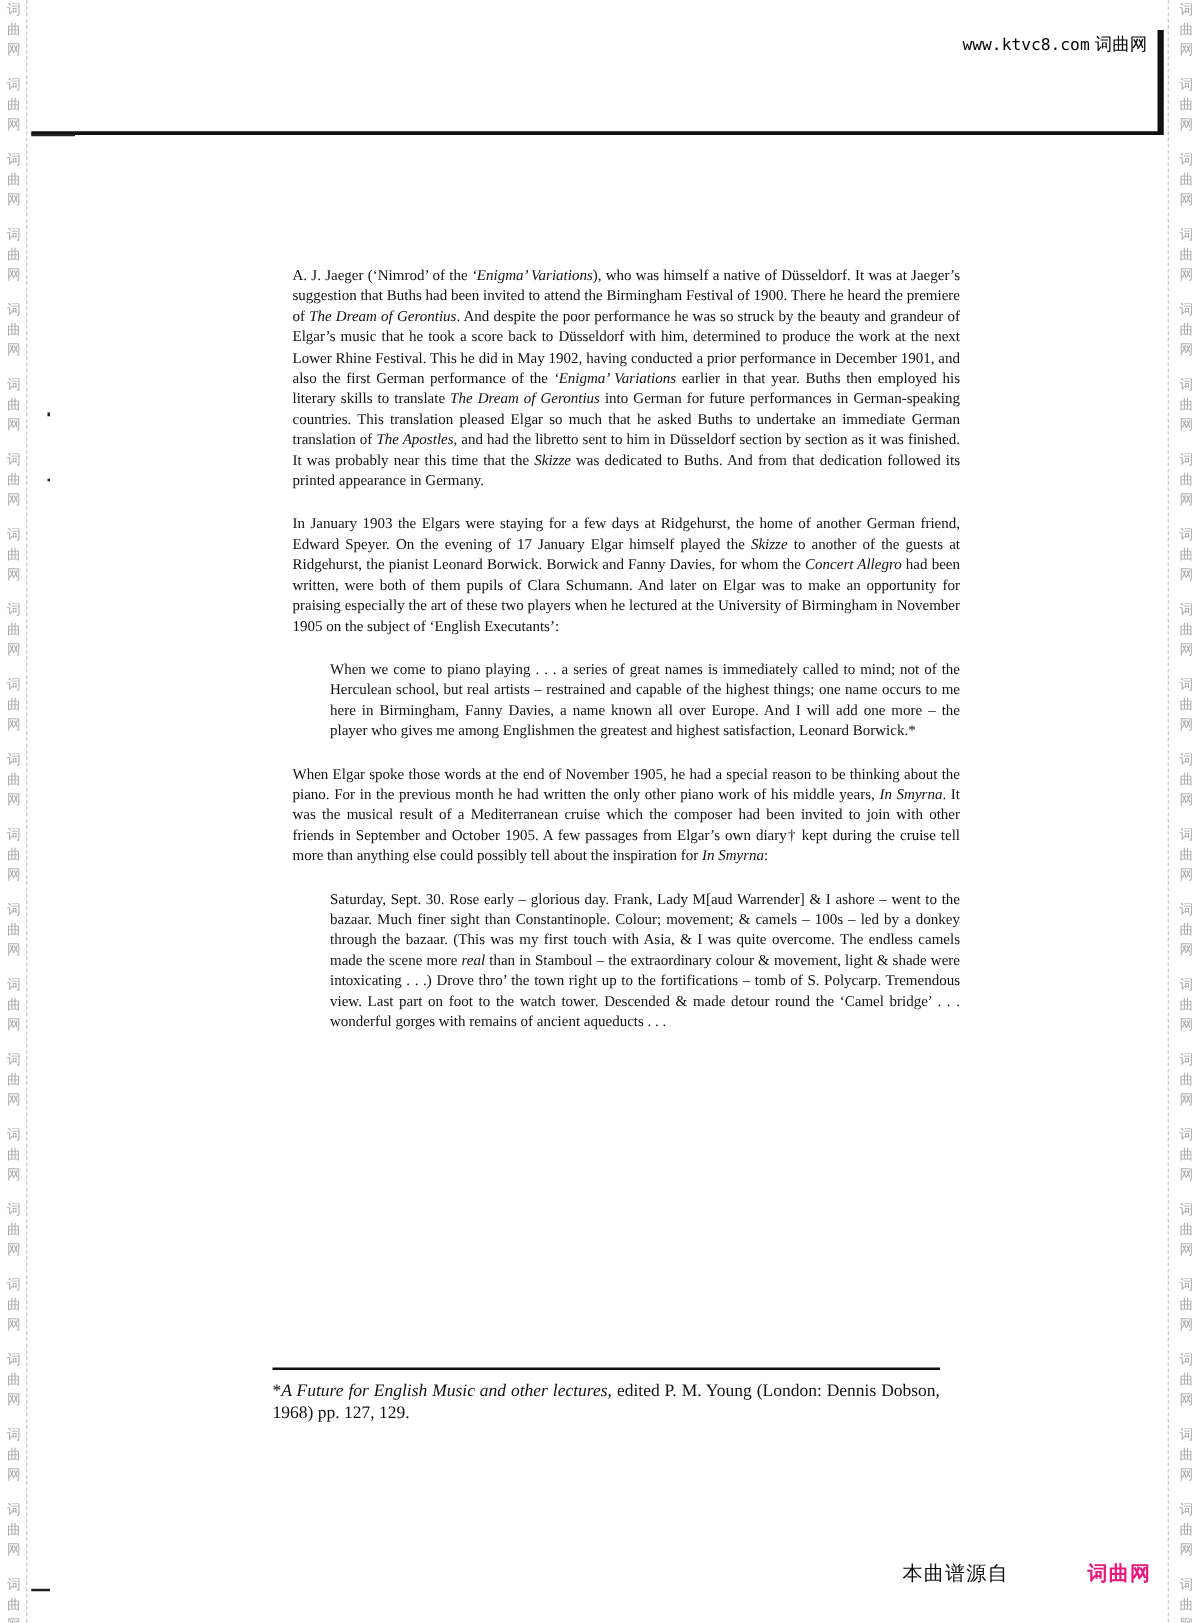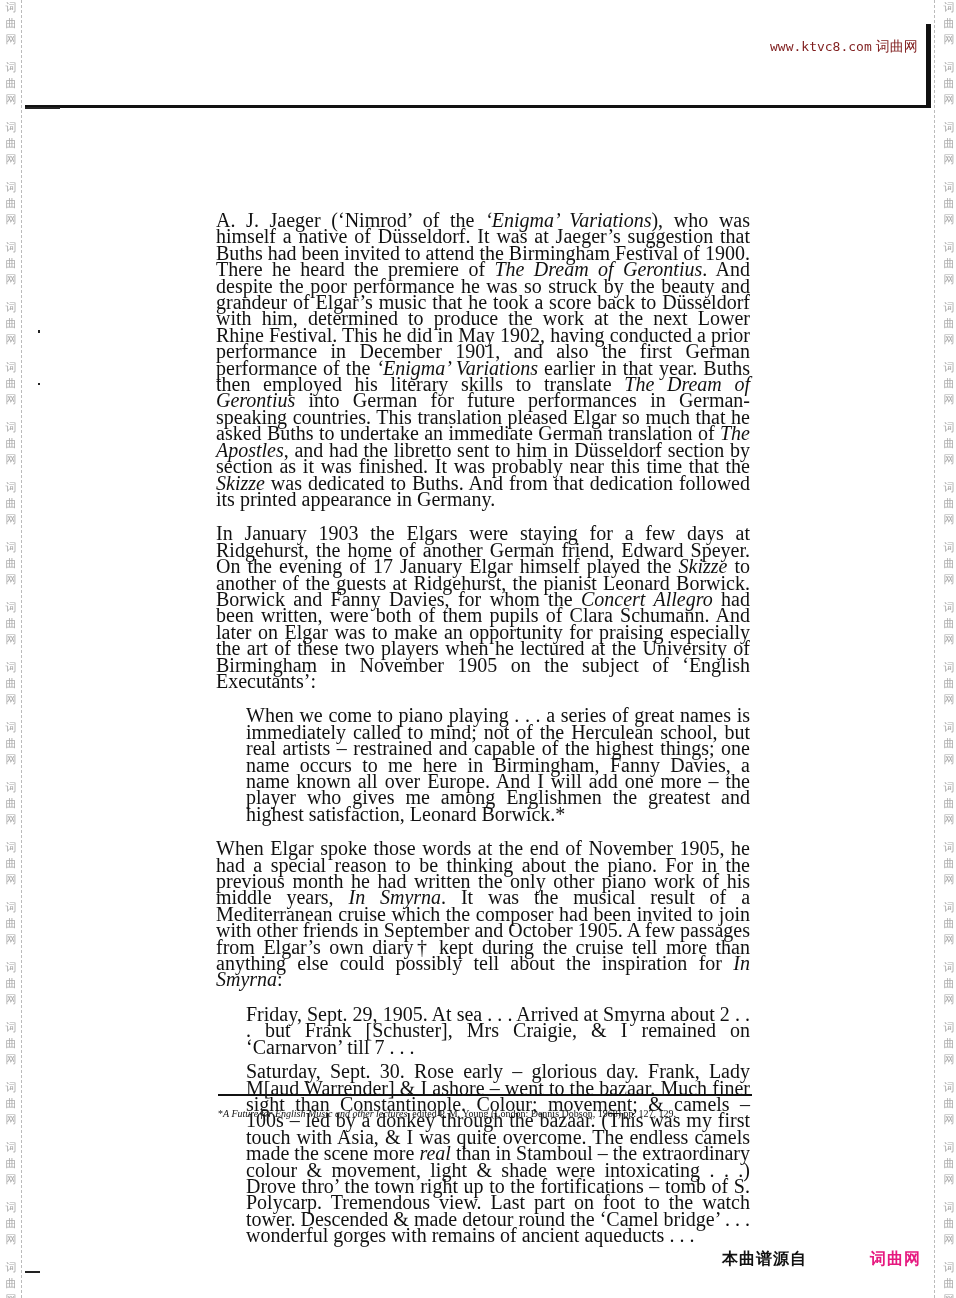--- a/index.html
+++ b/index.html
@@ -12,42 +12,42 @@
     .strip .dash { position: absolute; top: 0; width: 0; height: 1298px; border-left: 1px dashed #bbbbbb; }
     .strip.left .dash { left: 21px; }
     .strip.right .dash { left: 0; }
     .strip .marks { position: absolute; top: 0; width: 18px; }
     .strip.left .marks { left: 2px; }
     .strip.right .marks { left: 6px; }
     .strip .mark-group { height: 60px; font-size: 11px; line-height: 16px; color: #aaaaaa; font-family: "DejaVu Sans", sans-serif; text-align: center; }
     .strip .mark-group span { display: block; }
 
     
-    .site-url { position: absolute; top: 38px; left: 770px; font-family: "DejaVu Sans Mono", monospace; font-size: 13px; color: #7f1d1d; white-space: nowrap; }
+    .site-url { position: absolute; top: 27px; left: 770px; font-family: "DejaVu Sans Mono", monospace; font-size: 13px; color: #000000; white-space: nowrap; }
     .site-url .cn { font-family: "DejaVu Sans", sans-serif; font-size: 14px; margin-left: 4px; }
 
     
     .rule-top { position: absolute; left: 25px; top: 105px; width: 905px; height: 3px; background: #111; }
     .rule-right { position: absolute; left: 926px; top: 24px; width: 5px; height: 84px; background: #111; }
 
     .tick { position: absolute; background: #222; }
 
     
-    .body-text { position: absolute; left: 216px; top: 212px; width: 534px; font-size: 20px; line-height: 16.4px; text-align: justify; }
+    .body-text { position: absolute; left: 234px; top: 212px; width: 534px; font-size: 12px; line-height: 16.4px; text-align: justify; }
     .body-text p { margin: 0 0 18px 0; }
     .body-text .quote { margin: 0 0 18px 30px; }
     .body-text .diary p { margin: 0 0 8px 30px; }
     .body-text .diary p:last-child { margin-bottom: 0; }
     .body-text i { font-style: italic; }
 
     .foot-rule { position: absolute; left: 218px; top: 1094px; width: 534px; height: 2px; background: #111; }
-    .footnotes { position: absolute; left: 218px; top: 1105px; width: 534px; font-size: 10px; line-height: 17px; text-align: justify; }
+    .footnotes { position: absolute; left: 218px; top: 1105px; width: 534px; font-size: 14px; line-height: 17px; text-align: justify; }
     .footnotes p { margin: 0 0 1px 0; }
 
-    .source-label { position: absolute; top: 1249px; left: 722px; font-family: "DejaVu Sans", sans-serif; font-weight: bold; font-size: 16px; color: #111; letter-spacing: 1px; }
+    .source-label { position: absolute; top: 1249px; left: 722px; font-family: "DejaVu Sans", sans-serif; font-weight: normal; font-size: 16px; color: #111; letter-spacing: 1px; }
     .source-brand { position: absolute; top: 1249px; left: 870px; font-family: "DejaVu Sans", sans-serif; font-weight: bold; font-size: 16px; color: #e6197f; letter-spacing: 1px; }
   </style>
 </head>
 <body>
 
 <div class="strip left">
   <div class="dash"></div>
   <div class="marks" id="marks-left">
       <div class="mark-group">
         <span>词</span>
@@ -293,21 +293,20 @@
 <div class="body-text">
   <p><span>A. J. Jaeger (‘Nimrod’ of the </span><i>‘Enigma’ Variations</i><span>), who was himself a native of Düsseldorf. It was at Jaeger’s suggestion that Buths had been invited to attend the Birmingham Festival of 1900. There he heard the premiere of </span><i>The Dream of Gerontius</i><span>. And despite the poor performance he was so struck by the beauty and grandeur of Elgar’s music that he took a score back to Düsseldorf with him, determined to produce the work at the next Lower Rhine Festival. This he did in May 1902, having conducted a prior performance in December 1901, and also the first German performance of the </span><i>‘Enigma’ Variations</i><span> earlier in that year. Buths then employed his literary skills to translate </span><i>The Dream of Gerontius</i><span> into German for future performances in German-speaking countries. This translation pleased Elgar so much that he asked Buths to undertake an immediate German translation of </span><i>The Apostles</i><span>, and had the libretto sent to him in Düsseldorf section by section as it was finished. It was probably near this time that the </span><i>Skizze</i><span> was dedicated to Buths. And from that dedication followed its printed appearance in Germany.</span></p>
 
   <p><span>In January 1903 the Elgars were staying for a few days at Ridgehurst, the home of another German friend, Edward Speyer. On the evening of 17 January Elgar himself played the </span><i>Skizze</i><span> to another of the guests at Ridgehurst, the pianist Leonard Borwick. Borwick and Fanny Davies, for whom the </span><i>Concert Allegro</i><span> had been written, were both of them pupils of Clara Schumann. And later on Elgar was to make an opportunity for praising especially the art of these two players when he lectured at the University of Birmingham in November 1905 on the subject of ‘English Executants’:</span></p>
 
   <p class="quote">When we come to piano playing . . . a series of great names is immediately called to mind; not of the Herculean school, but real artists – restrained and capable of the highest things; one name occurs to me here in Birmingham, Fanny Davies, a name known all over Europe. And I will add one more – the player who gives me among Englishmen the greatest and highest satisfaction, Leonard Borwick.*</p>
 
   <p><span>When Elgar spoke those words at the end of November 1905, he had a special reason to be thinking about the piano. For in the previous month he had written the only other piano work of his middle years, </span><i>In Smyrna</i><span>. It was the musical result of a Mediterranean cruise which the composer had been invited to join with other friends in September and October 1905. A few passages from Elgar’s own diary† kept during the cruise tell more than anything else could possibly tell about the inspiration for </span><i>In Smyrna</i><span>:</span></p>
 
   <div class="diary">
-    <p>Friday, Sept. 29, 1905. At sea . . . Arrived at Smyrna about 2 . . . but Frank [Schuster], Mrs Craigie, &amp; I remained on ‘Carnarvon’ till 7 . . .</p>
     <p><span>Saturday, Sept. 30. Rose early – glorious day. Frank, Lady M[aud Warrender] &amp; I ashore – went to the bazaar. Much finer sight than Constantinople. Colour; movement; &amp; camels – 100s – led by a donkey through the bazaar. (This was my first touch with Asia, &amp; I was quite overcome. The endless camels made the scene more </span><i>real</i><span> than in Stamboul – the extraordinary colour &amp; movement, light &amp; shade were intoxicating . . .) Drove thro’ the town right up to the fortifications – tomb of S. Polycarp. Tremendous view. Last part on foot to the watch tower. Descended &amp; made detour round the ‘Camel bridge’ . . . wonderful gorges with remains of ancient aqueducts . . .</span></p>
   </div>
 </div>
 
 <div class="foot-rule"></div>
 
 <div class="footnotes">
   <p><span>*</span><i>A Future for English Music and other lectures</i><span>, edited P. M. Young (London: Dennis Dobson, 1968) pp. 127, 129.</span></p>
 </div>
 

